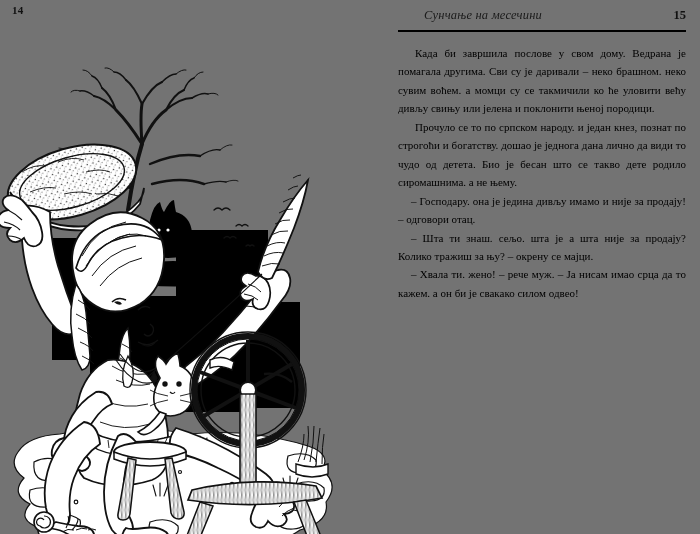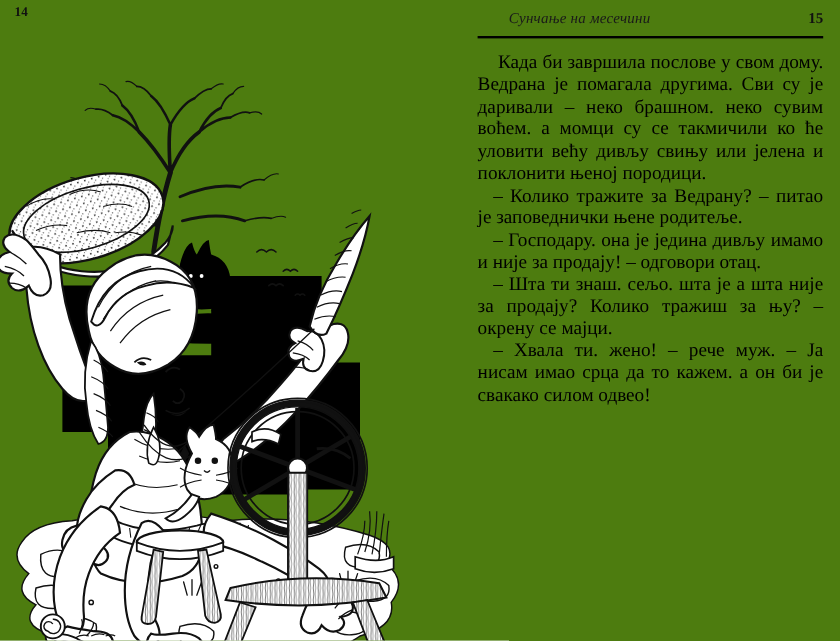--- a/index.html
+++ b/index.html
@@ -4,21 +4,21 @@
 <style>
   html, body {
     margin: 0;
     padding: 0;
     background: #ffffff;
   }
   #page {
     position: relative;
     width: 700px;
     height: 534px;
-    background: #4d7c0f;
+    background: #737373;
     overflow: hidden;
     font-family: "Liberation Serif", "DejaVu Serif", serif;
     color: #000000;
   }
 
   
   #left-page {
     position: absolute;
     left: 0; top: 0;
     width: 350px; height: 534px;
@@ -69,21 +69,21 @@
     position: absolute;
     left: 48px; top: 30px;
     width: 288px;
     height: 2px;
     background: #000;
   }
   #body-text {
     position: absolute;
     left: 48px; top: 44px;
     width: 288px;
-    font-size: 16px;
+    font-size: 11px;
     line-height: 18.45px;
     text-align: justify;
     text-justify: inter-word;
     color: #000;
     hyphens: manual;
   }
   #body-text p {
     margin: 0;
     text-indent: 17px;
   }
@@ -377,19 +377,19 @@
 
     <div id="running-head">
       <div id="running-title">Сунчање на месечини</div>
       <div id="right-folio">15</div>
     </div>
 
     <div id="head-rule"></div>
 
     <div id="body-text">
         <p>Када би завршила послове у свом дому. Ведрана је помагала другима. Сви су је даривали – неко брашном. неко сувим воћем. а момци су се такмичили ко ће уловити већу дивљу свињу или јелена и поклонити њеној породици.</p>
-        <p class="dialogue">– Колико тражите за Ведрану? – питао је заповеднички њене родитеље.</p>
+        <p>Прочуло се то по српском народу. и један кнез, познат по строгоћи и богатству. дошао је једнога дана лично да види то чудо од детета. Био је бесан што се такво дете родило сиромашнима. а не њему.</p>
         <p class="dialogue">– Господару. она је једина дивљу имамо и није за продају! – одговори отац.</p>
         <p class="dialogue">– Шта ти знаш. сељо. шта је а шта није за продају? Колико тражиш за њу? – окрену се мајци.</p>
         <p class="dialogue">– Хвала ти. жено! – рече муж. – Ја нисам имао срца да то кажем. а он би је свакако силом одвео!</p>
       </div>
   </div>
 </div>
 
 </body></html>

